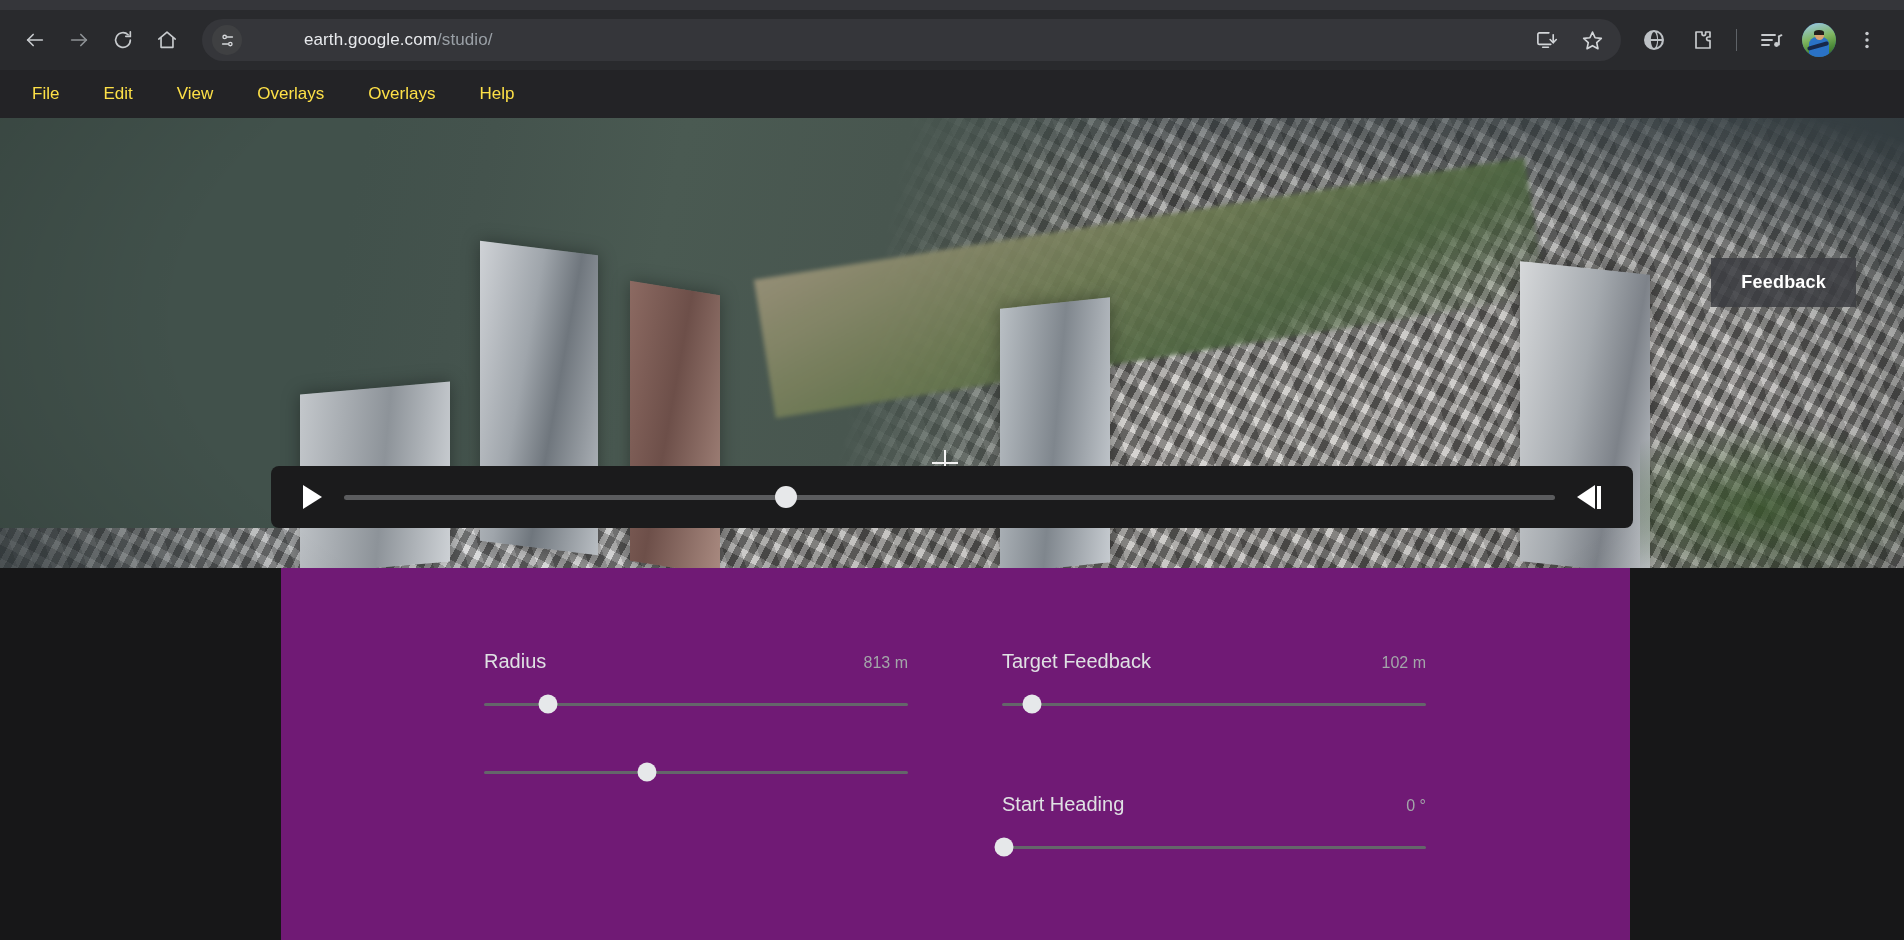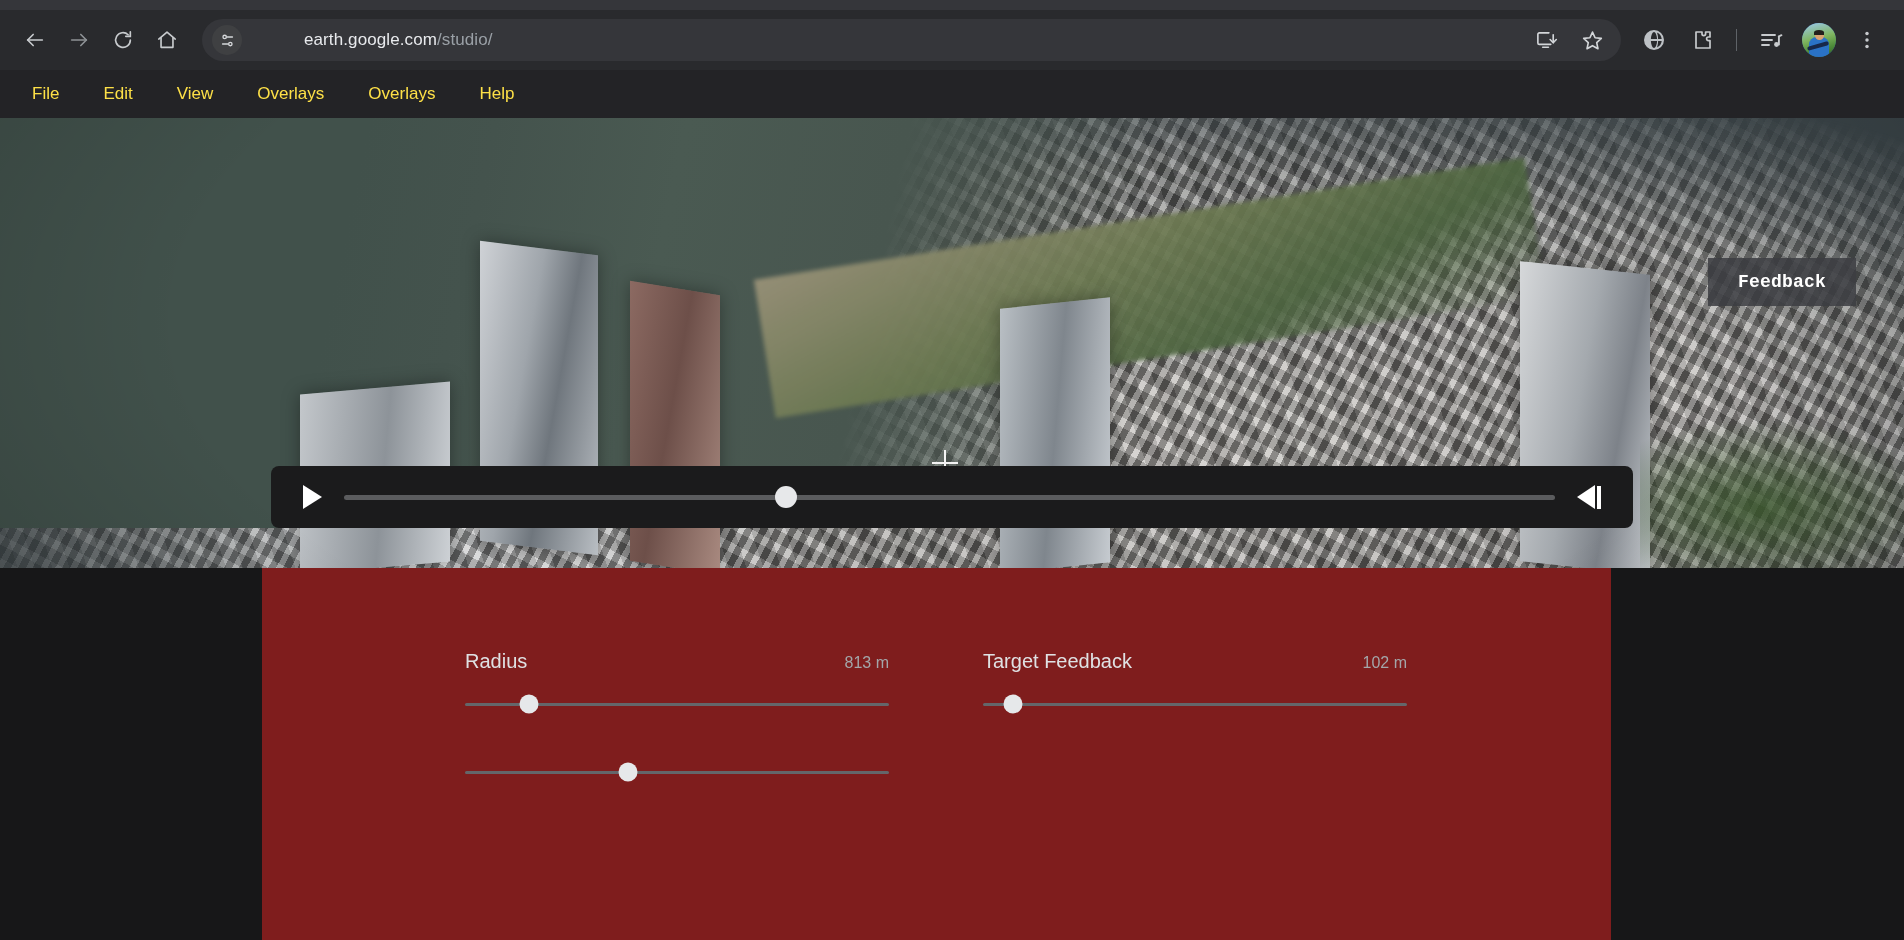--- a/index.html
+++ b/index.html
@@ -120,21 +120,20 @@
     display:flex; align-items:center;
   }
 
   
   .viewport {
     position:relative;
     width:100%;
     height:450px;
     overflow:hidden;
     background:#3a4448;
-    font-family:Liberation Mono, monospace;
   }
   .mapimg {
     position:absolute; inset:0;
   }
   
   .water {
     position:absolute;
     left:-40px; top:-20px;
     width:1500px; height:430px;
     background:
@@ -273,23 +272,23 @@
 
   
   .bottom {
     position:relative;
     width:100%;
     height:372px;
     background:#171718;
   }
   .panel {
     position:absolute;
-    left:262px; top:0;
+    left:281px; top:0;
     width:1349px; height:372px;
-    background:#7f1d1d;
+    background:#701a75;
   }
   .sliders {
     position:absolute;
     left:203px; top:52px;
     width:970px;
     display:grid;
     grid-template-columns:424px 424px;
     column-gap:94px;
     row-gap:50px;
   }
@@ -510,17 +509,27 @@
         </div>
       </div>
 
       <div class="slider-block">
         <div class="slider-rail">
           <div class="slider-track"></div>
           <div class="slider-thumb" style="left: 38.5%;"></div>
         </div>
       </div>
 
+      <div class="slider-block">
+        <div class="slider-head">
+          <span class="slider-label">Start Heading</span>
+          <span class="slider-value">0 °</span>
+        </div>
+        <div class="slider-rail">
+          <div class="slider-track"></div>
+          <div class="slider-thumb" style="left: 0.5%;"></div>
+        </div>
+      </div>
 
     </div>
   </div>
 
 </div>
 
 </body></html>

